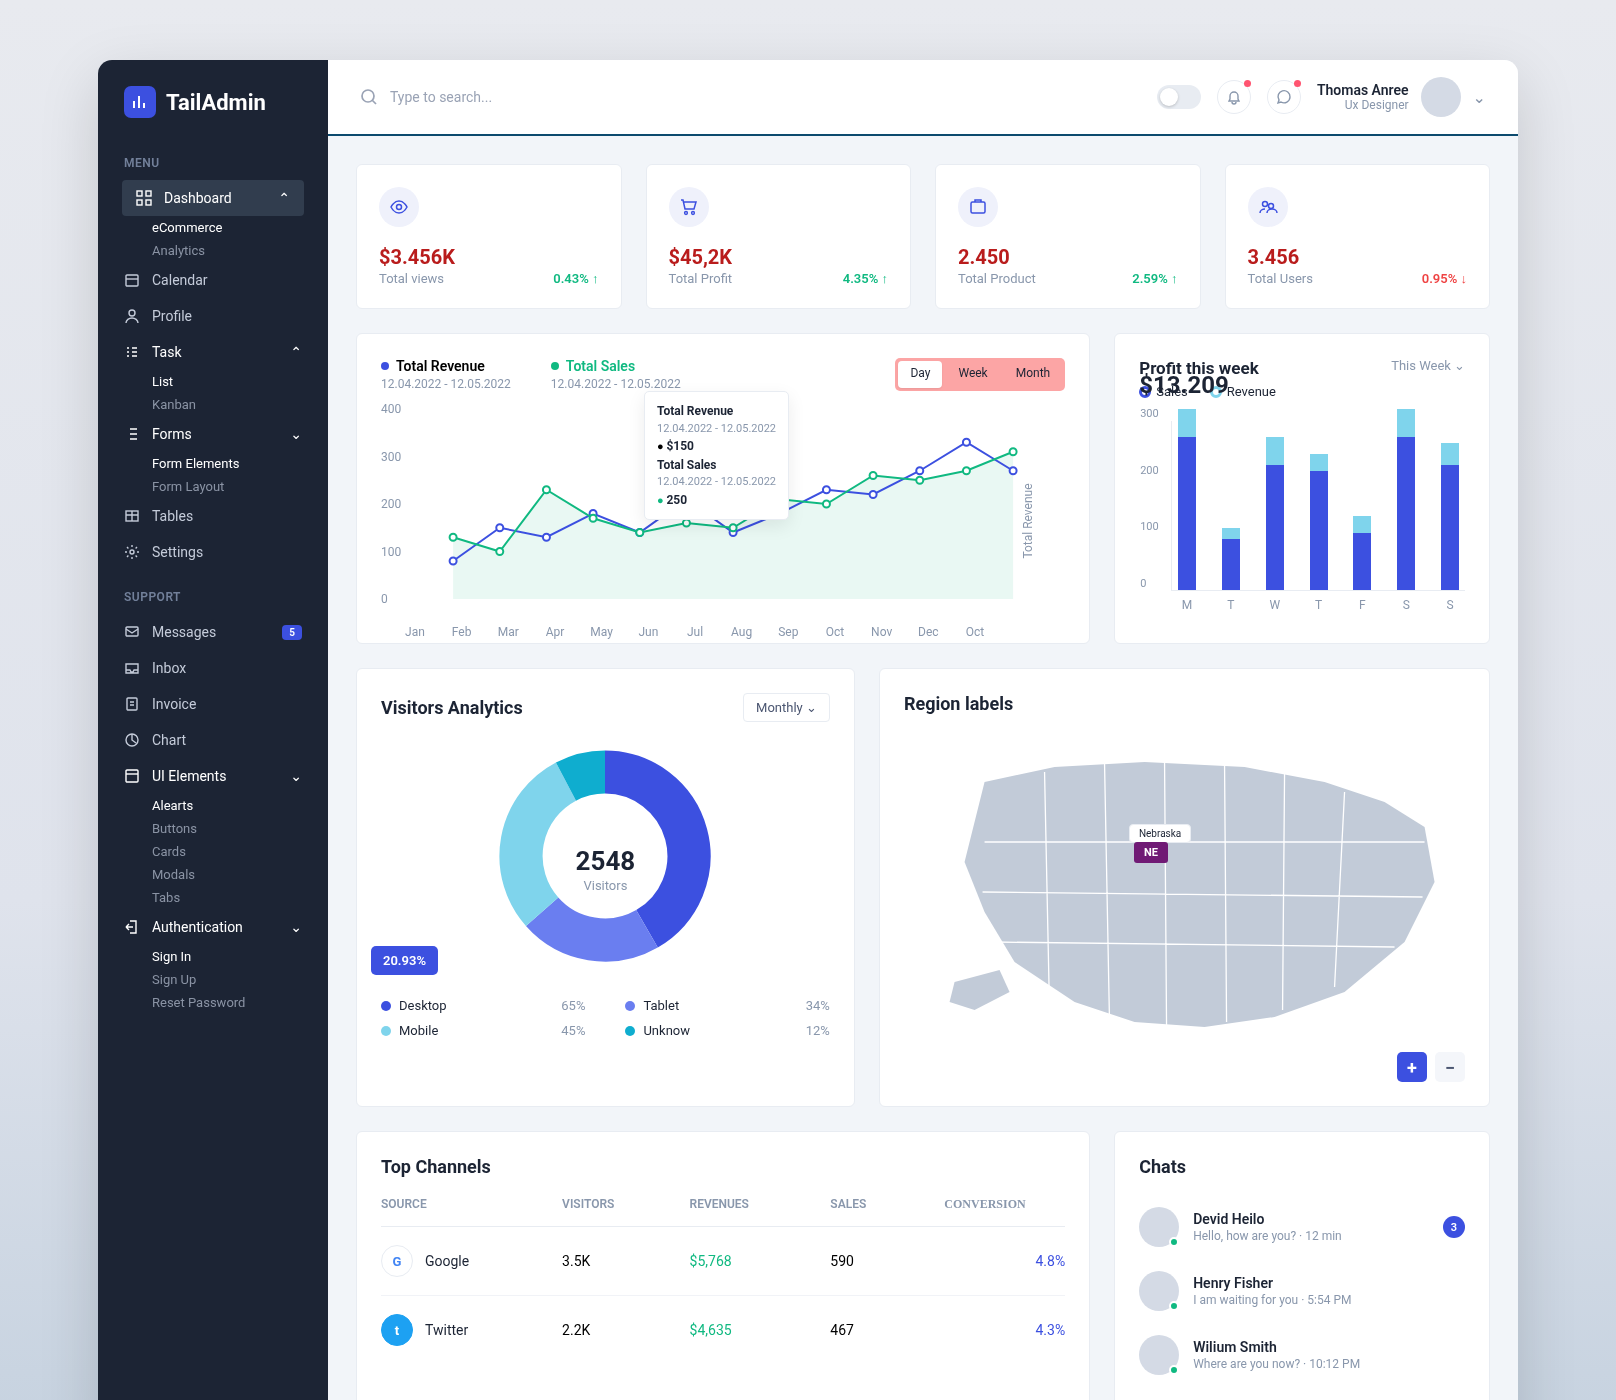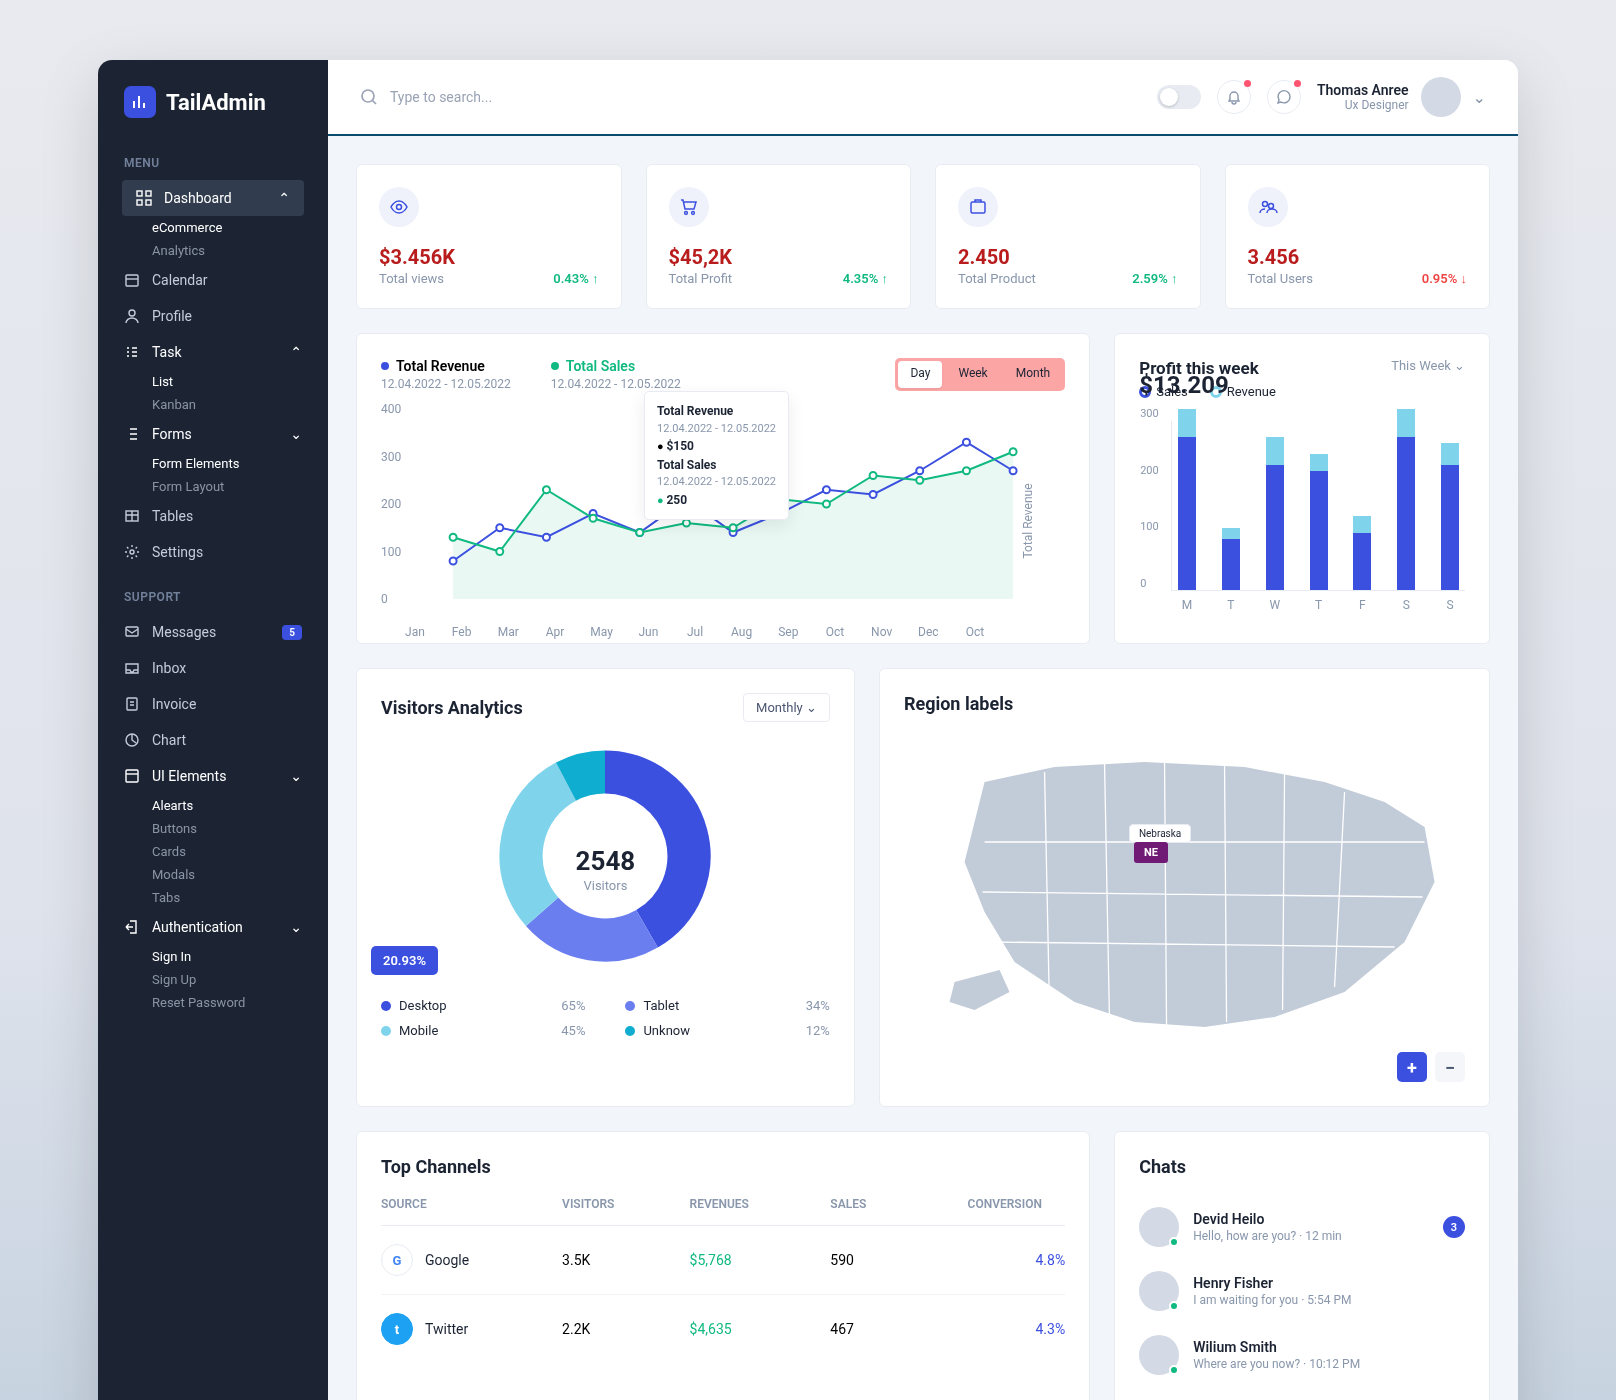--- a/index.html
+++ b/index.html
@@ -527,21 +527,21 @@
       </div>
 
       <div class="row">
         <div class="card" style="flex:2.1">
           <h3 class="toph3">Top Channels</h3>
           <div class="thead" id="thead">
               <span>SOURCE</span>
               <span>VISITORS</span>
               <span>REVENUES</span>
               <span>SALES</span>
-              <span style="text-align: center;">CONVERSION</span>
+              <span style="text-align: left; font-family: Liberation Serif, serif;">CONVERSION</span>
             </div>
           <div id="tbody">
               <div class="trow">
                 <div class="src"><div class="srcico" style="background:#fff;border:1px solid #e8ecf2;color:#4285f4">G</div>Google</div>
                 <div>3.5K</div>
                 <div class="rev">$5,768</div>
                 <div>590</div>
                 <div class="conv">4.8%</div>
               </div>
               <div class="trow">

